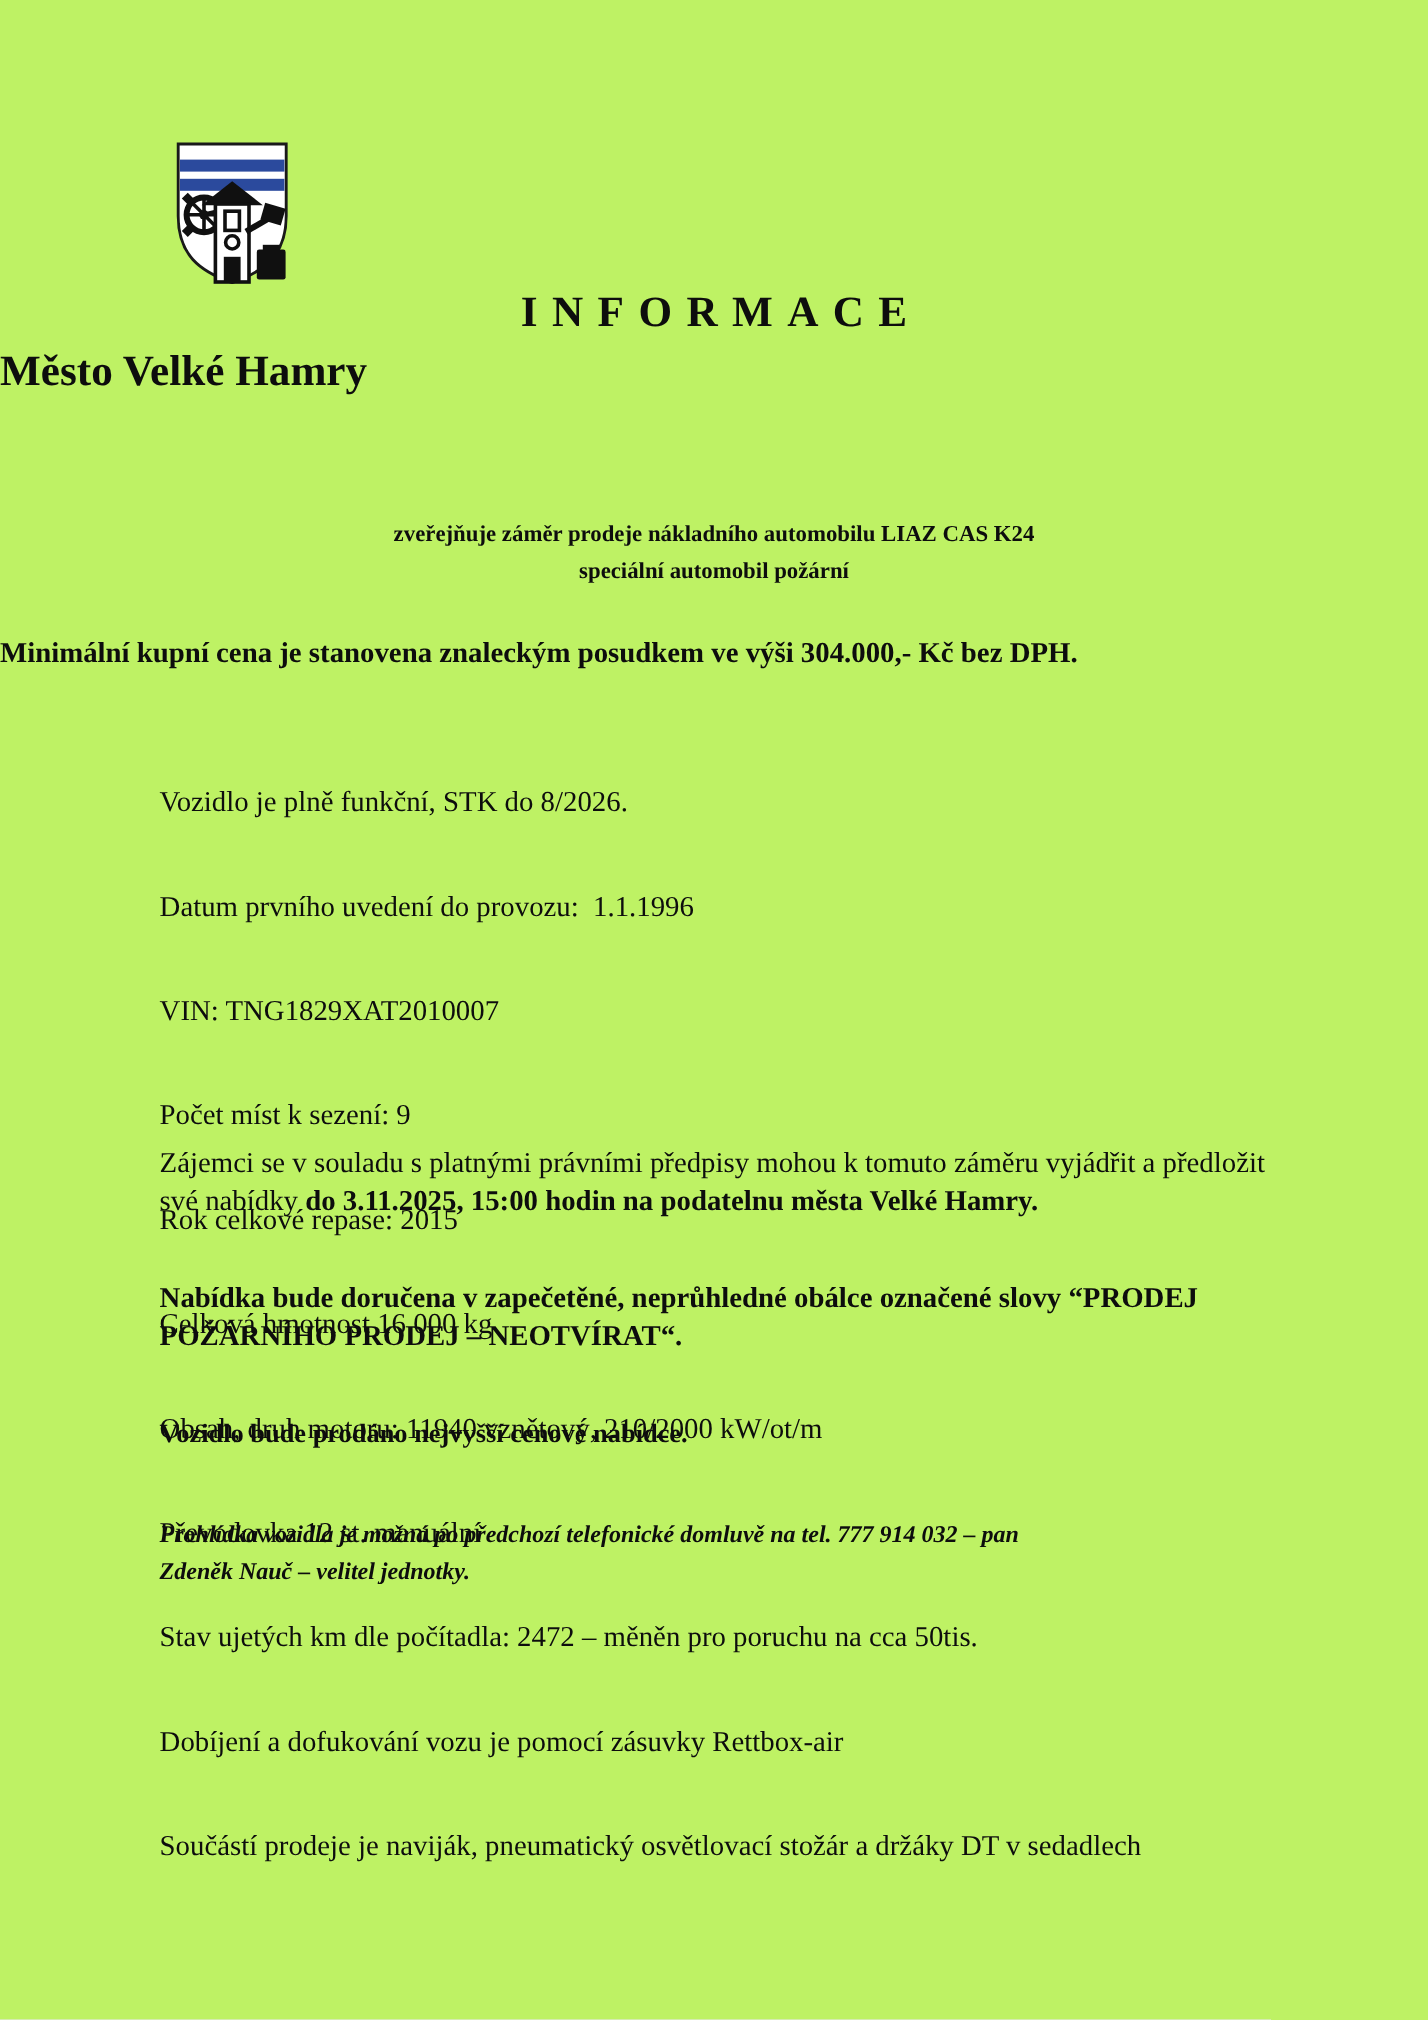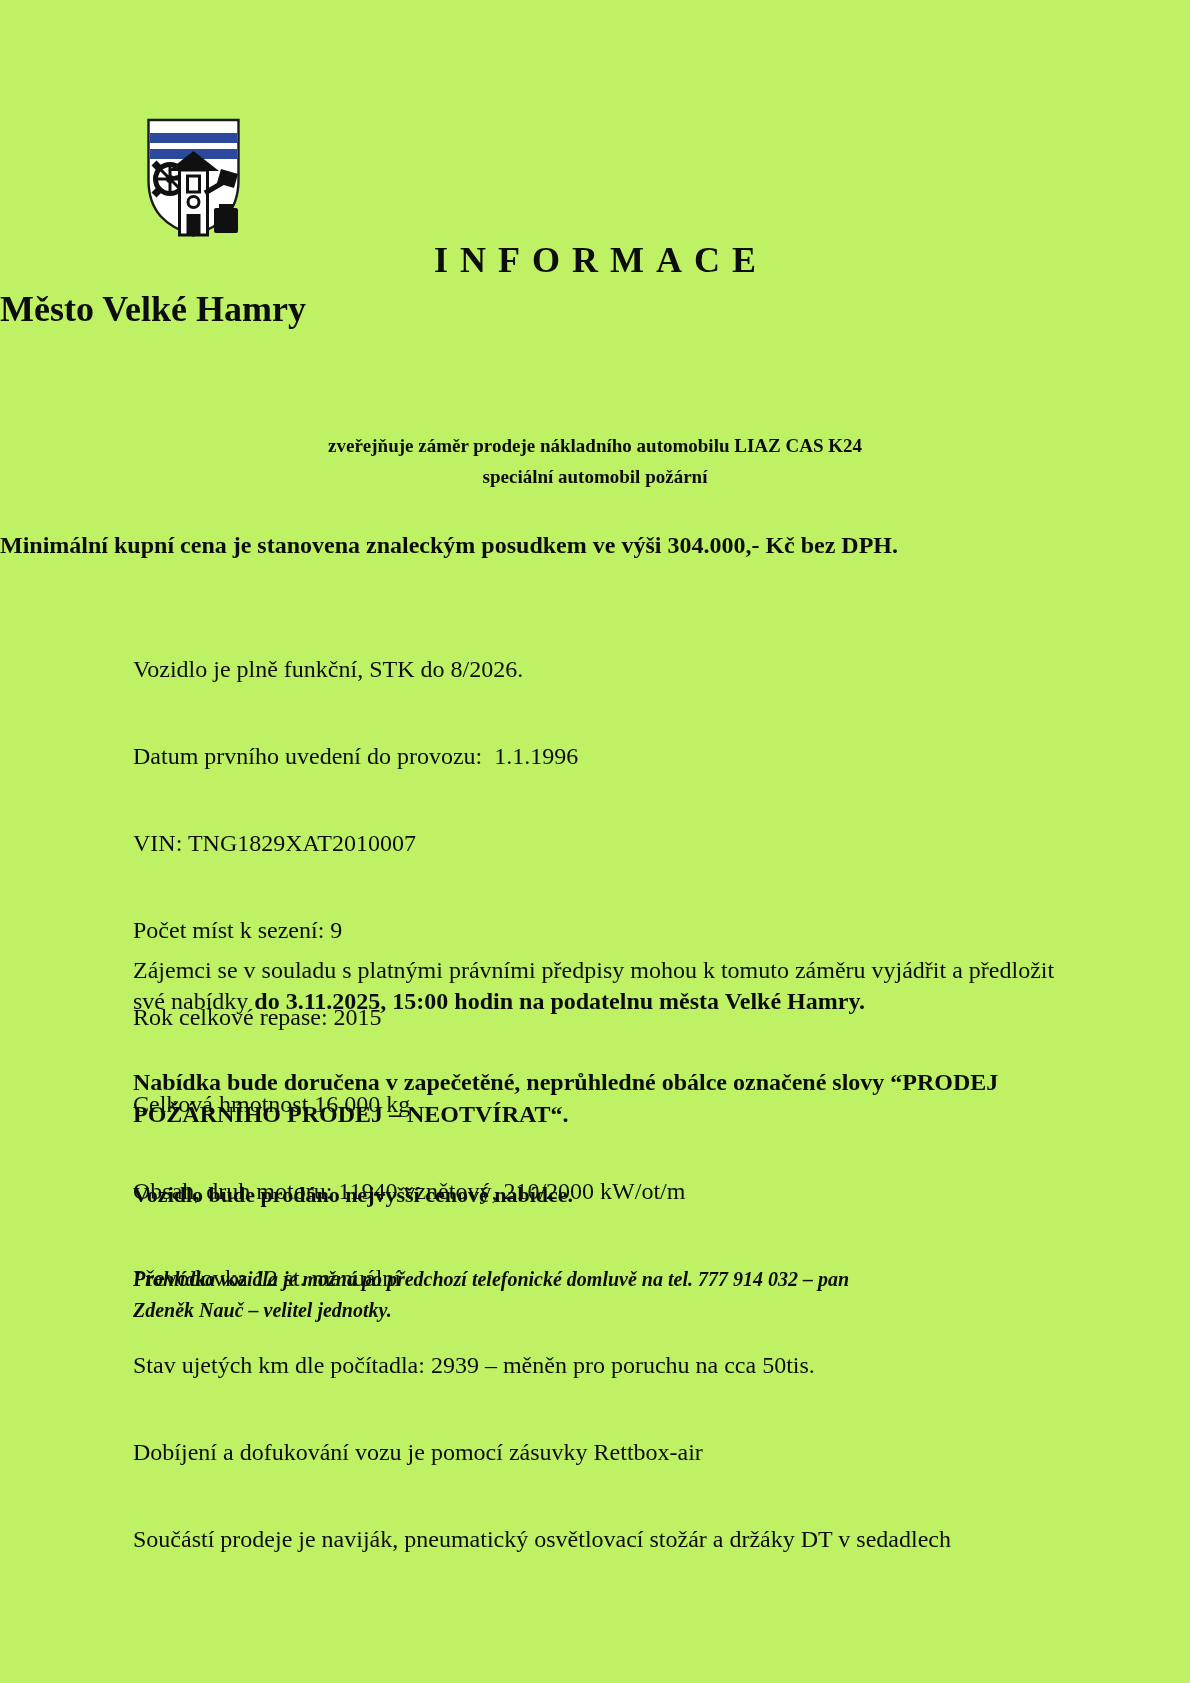--- a/index.html
+++ b/index.html
@@ -125,21 +125,21 @@
 
   <div class="specs">
     <div>Vozidlo je plně funkční, STK do 8/2026.</div>
     <div>Datum prvního uvedení do provozu:  1.1.1996</div>
     <div>VIN: TNG1829XAT2010007</div>
     <div>Počet míst k sezení: 9</div>
     <div>Rok celkové repase: 2015</div>
     <div>Celková hmotnost 16 000 kg</div>
     <div>Obsah, druh motoru: 11940 vznětový, 210/2000 kW/ot/m</div>
     <div>Převodovka 12 st. manuální</div>
-    <div>Stav ujetých km dle počítadla: 2939 – měněn pro poruchu na cca 50tis.</div>
+    <div>Stav ujetých km dle počítadla: 2472 – měněn pro poruchu na cca 50tis.</div>
     <div>Dobíjení a dofukování vozu je pomocí zásuvky Rettbox-air</div>
     <div>Součástí prodeje je naviják, pneumatický osvětlovací stožár a držáky DT v sedadlech</div>
   </div>
 
   <div class="offer">
     <div>Zájemci se v souladu s platnými právními předpisy mohou k tomuto záměru vyjádřit a předložit</div>
     <div><span>své nabídky </span><span class="bold">do 3.11.2025, 15:00 hodin na podatelnu města Velké Hamry.</span></div>
   </div>
 
   <div class="envelope">

